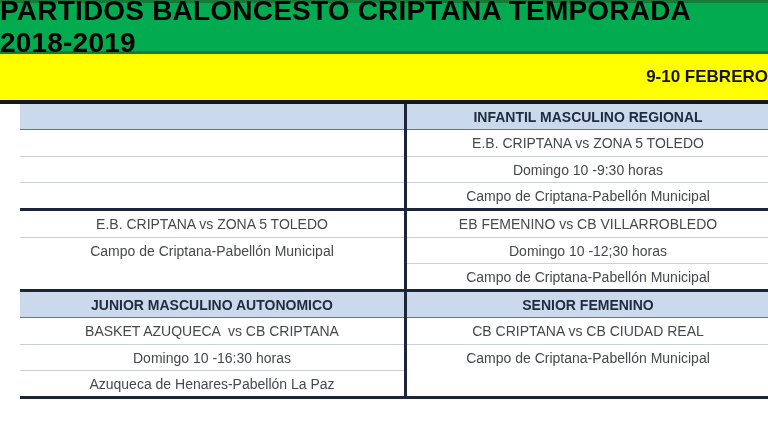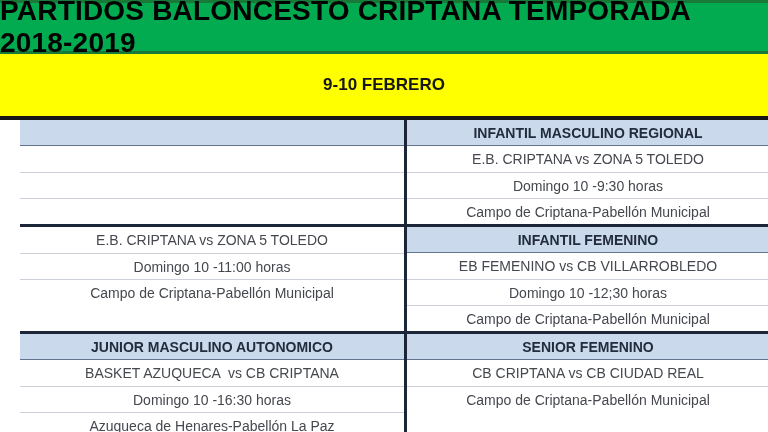--- a/index.html
+++ b/index.html
@@ -16,24 +16,24 @@
     border-bottom: 3px solid #177a38;
     display: flex; align-items: center; justify-content: center;
   }
   .band-title .title-text {
     font-size: 28px; font-weight: bold; color: #000000;
     letter-spacing: 0.2px;
   }
 
   
   .band-date {
-    width: 768px; height: 66px;
+    width: 768px; height: 50px;
     background: #ffff00;
     border-bottom: 4px solid #161616;
-    display: flex; align-items: center; justify-content: center;
+    display: flex; align-items: center; justify-content: flex-end;
   }
   .band-date .date-text {
     font-size: 17px; font-weight: bold; color: #161616;
   }
 
   
   .schedule { width: 752px; }
   .section {
     display: grid;
     grid-template-columns: 384px 368px;
@@ -84,25 +84,23 @@
         <div class="cell category">INFANTIL MASCULINO REGIONAL</div>
         <div class="cell data">E.B. CRIPTANA vs ZONA 5 TOLEDO</div>
         <div class="cell data">Domingo 10 -9:30 horas</div>
         <div class="cell data">Campo de Criptana-Pabellón Municipal</div>
       </div>
     </div>
 
     <div class="section">
       <div class="col col-left">
         <div class="cell data">E.B. CRIPTANA vs ZONA 5 TOLEDO</div>
-        <div class="cell data">Domingo 10 -11:00 horas</div>
         <div class="cell data">Campo de Criptana-Pabellón Municipal</div>
       </div>
       <div class="col col-right">
-        <div class="cell category">INFANTIL FEMENINO</div>
         <div class="cell data">EB FEMENINO vs CB VILLARROBLEDO</div>
         <div class="cell data">Domingo 10 -12;30 horas</div>
         <div class="cell data">Campo de Criptana-Pabellón Municipal</div>
       </div>
     </div>
 
     <div class="section">
       <div class="col col-left">
         <div class="cell category">JUNIOR MASCULINO AUTONOMICO</div>
         <div class="cell data">BASKET AZUQUECA  vs CB CRIPTANA</div>

